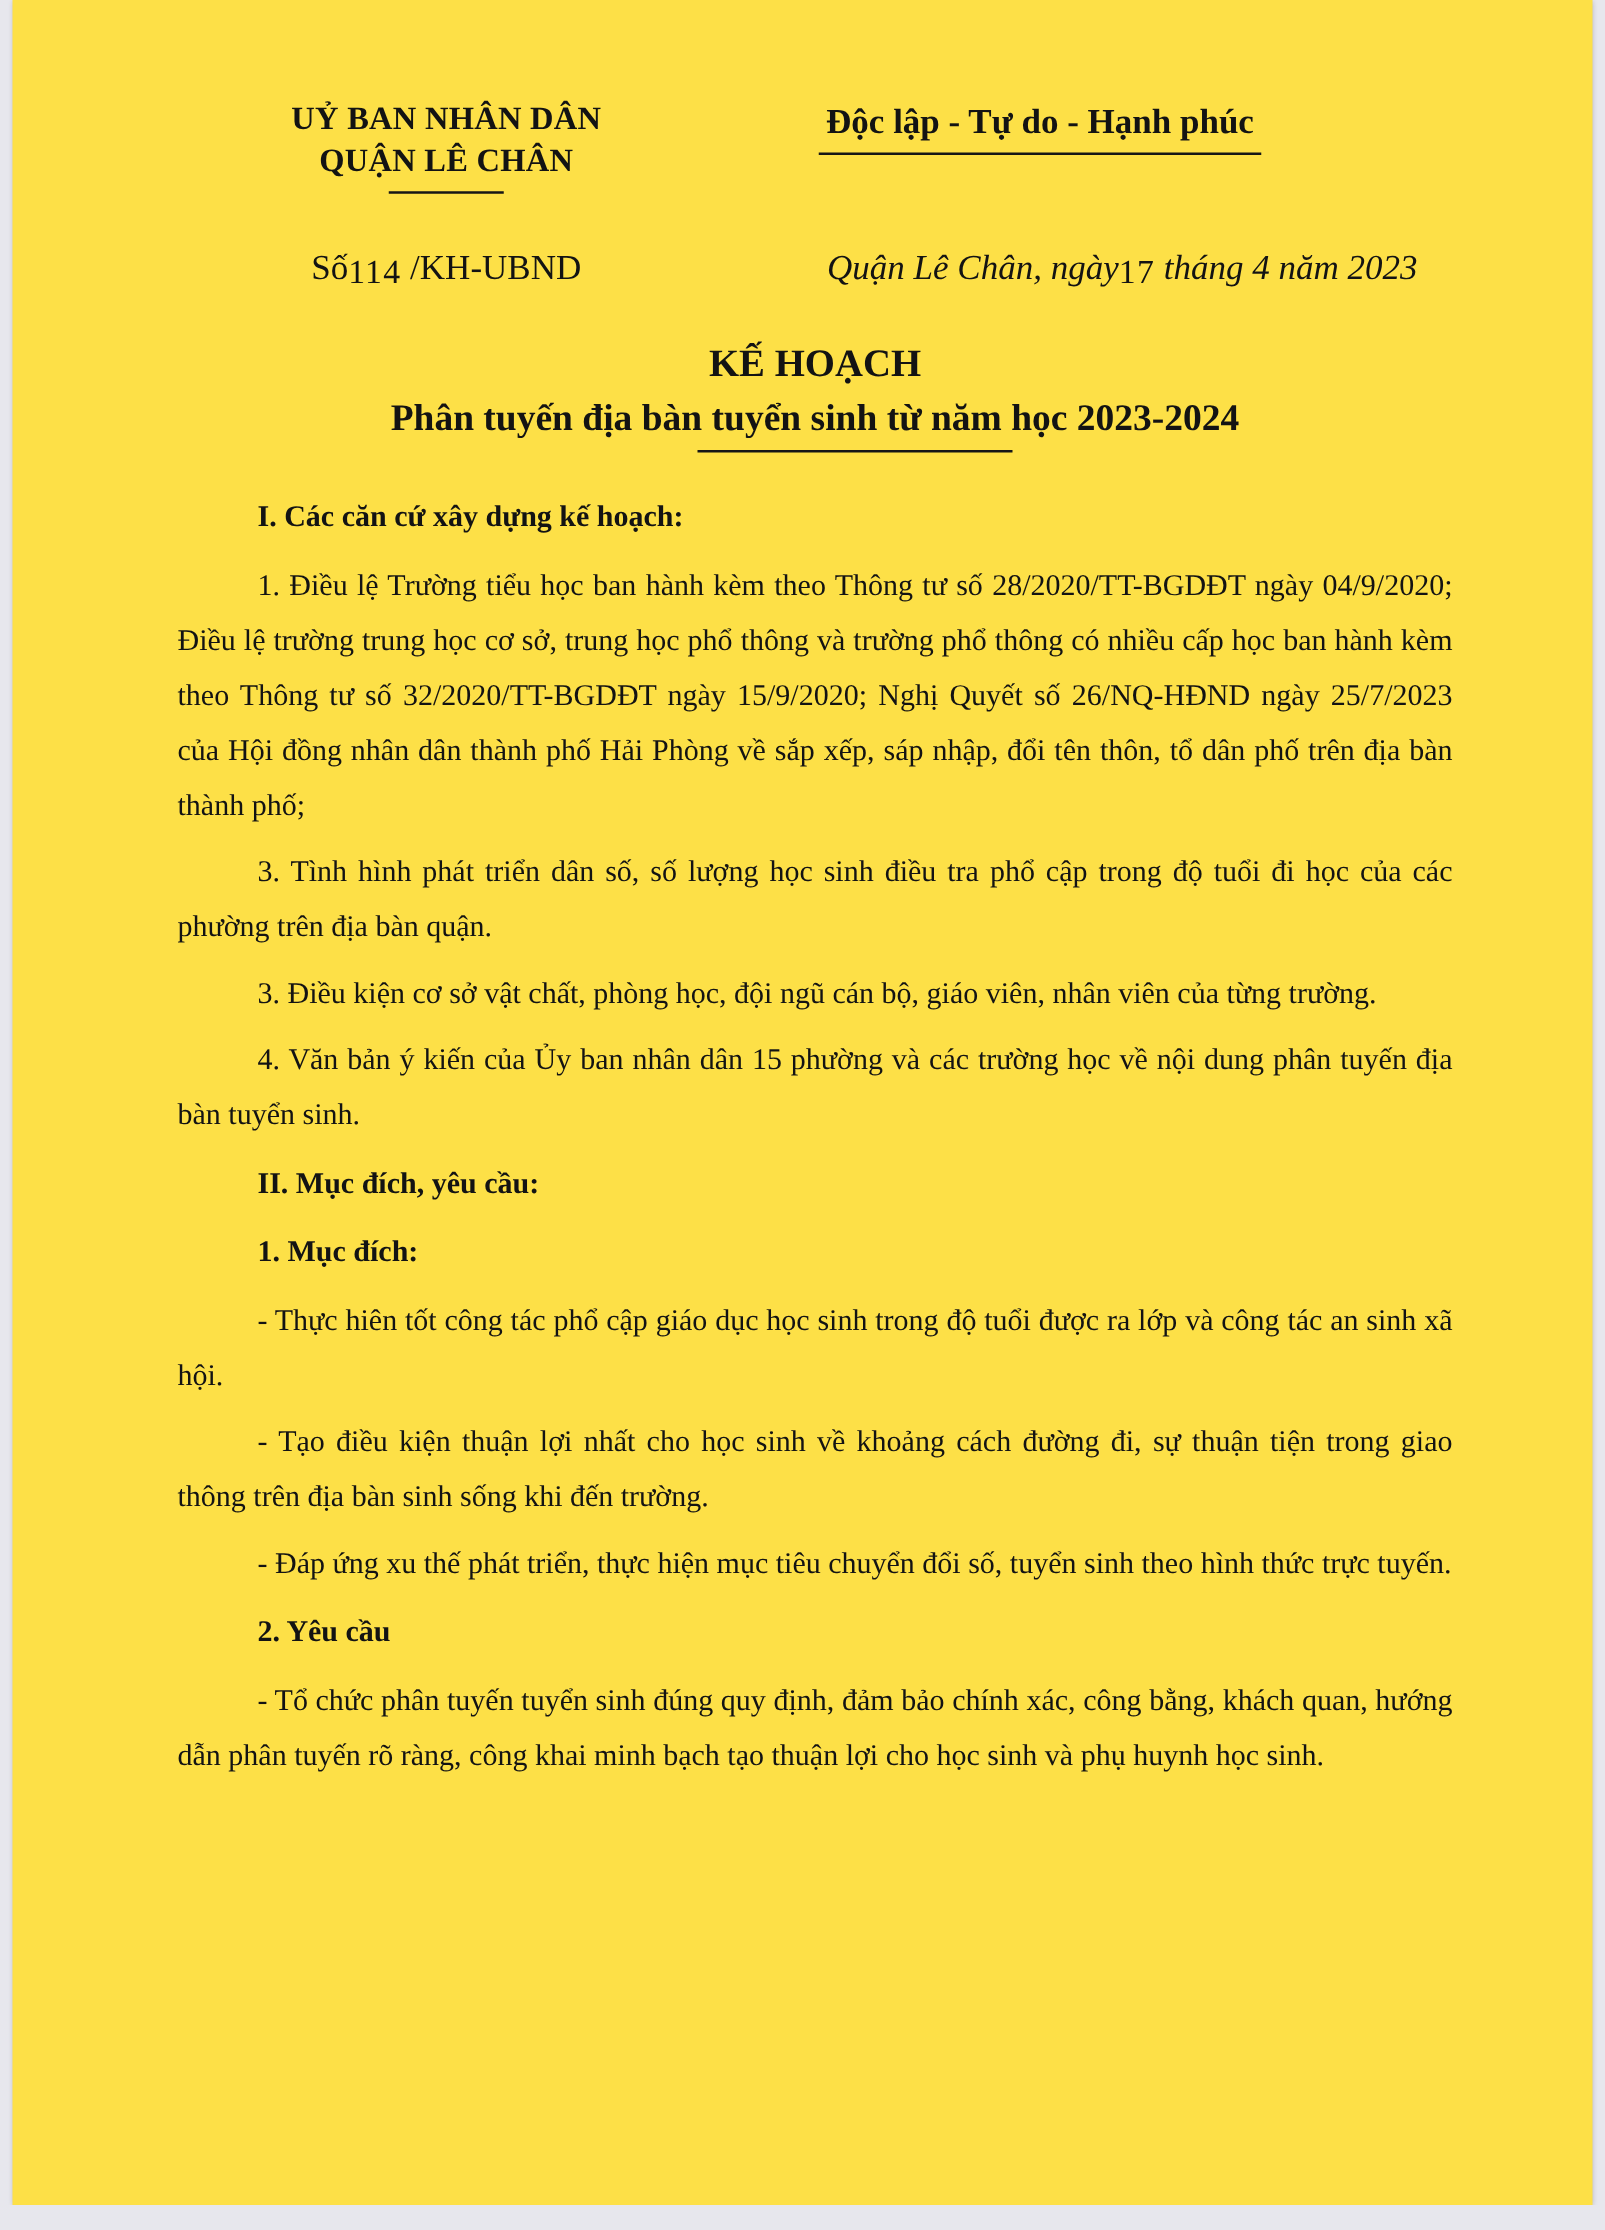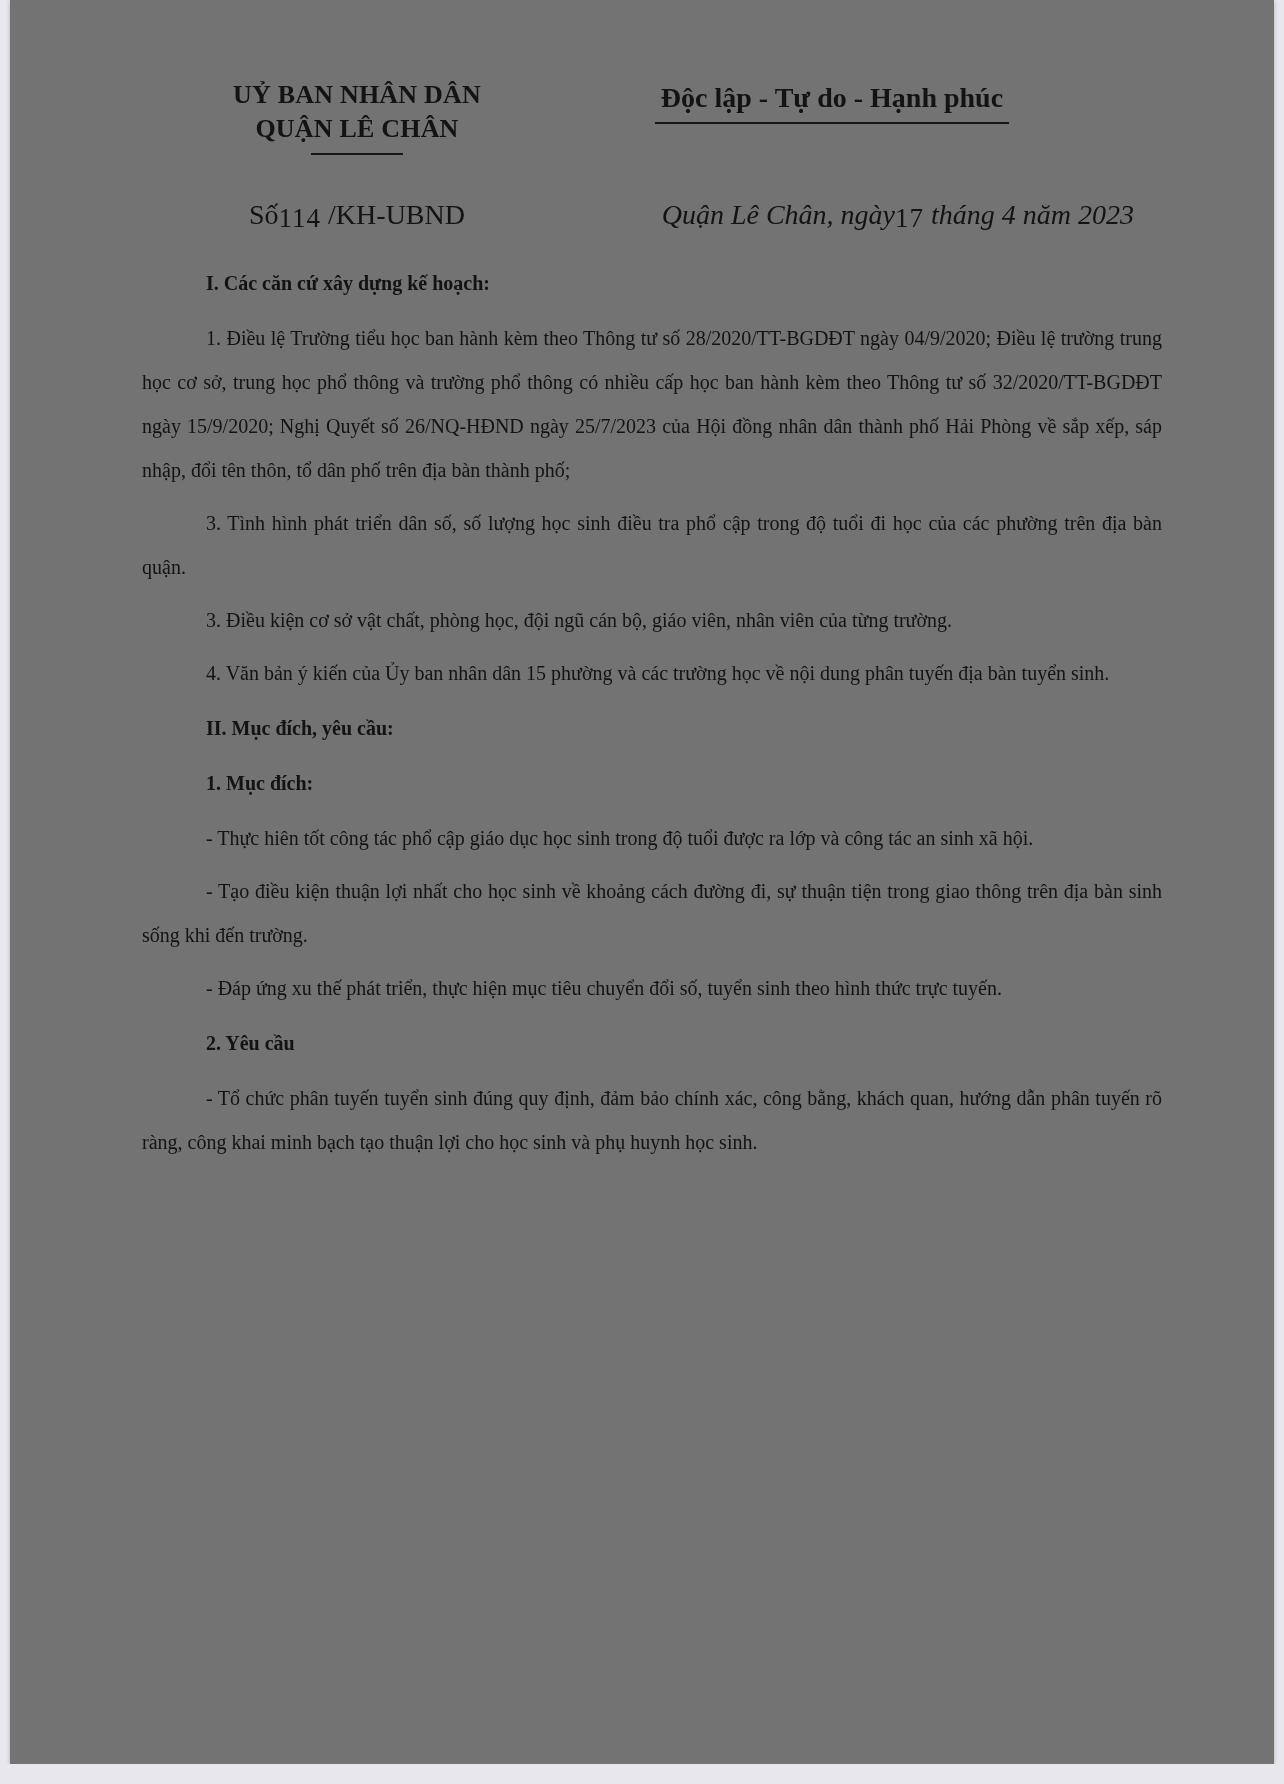--- a/index.html
+++ b/index.html
@@ -6,21 +6,21 @@
   html, body { width: 1284px; }
   body {
     background: #e7e7ed;
     font-family: "Liberation Serif", "DejaVu Serif", serif;
     color: #131313;
   }
   .page {
     width: 1264px;
     height: 1764px;
     margin: 0 10px;
-    background: #737373;
+    background: #fde047;
     box-shadow: 0 1px 4px rgba(40,40,60,0.28);
     padding: 78px 112px 0 132px;
     overflow: hidden;
   }
   
   .hdr-row { display: flex; align-items: flex-start; }
   .hdr-left {
     width: 330px;
     margin-left: 50px;
     text-align: center;
@@ -58,21 +58,21 @@
   }
   
   .title-block { text-align: center; margin-top: 40px; }
   .doc-title { font-weight: bold; font-size: 31px; line-height: 40px; }
   .doc-subtitle { font-weight: bold; font-size: 30px; line-height: 40px; margin-top: 4px; }
   .subtitle-underline {
     width: 252px; height: 2px; background: #161616;
     margin: 5px auto 0; transform: translateX(32px);
   }
   
-  .doc-body { margin-top: 30px; font-size: 20px; line-height: 44px; }
+  .doc-body { margin-top: 30px; font-size: 24px; line-height: 44px; }
   .doc-body p.paragraph {
     text-align: justify;
     text-indent: 64px;
     margin: 9px 0;
   }
   .doc-body p.heading {
     font-weight: bold;
     text-indent: 64px;
     margin: 11px 0;
   }
@@ -93,20 +93,25 @@
         <span class="motto2">Độc lập - Tự do - Hạnh phúc</span>
       </div>
     </div>
   </div>
 
   <div class="numdate-row">
     <div class="num-cell"><span>Số</span><span class="ins-num">114</span>&nbsp;<span>/KH-UBND</span></div>
     <div class="date-cell"><span>Quận Lê Chân, ngày</span><span class="ins-num">17</span>&nbsp;<span>tháng 4 năm 2023</span></div>
   </div>
 
+  <div class="title-block">
+    <div class="doc-title">KẾ HOẠCH</div>
+    <div class="doc-subtitle">Phân tuyến địa bàn tuyển sinh từ năm học 2023-2024</div>
+    <div class="subtitle-underline"></div>
+  </div>
 
   <div class="doc-body">
       <p class="heading">I. Các căn cứ xây dựng kế hoạch:</p>
       <p class="paragraph">1. Điều lệ Trường tiểu học ban hành kèm theo Thông tư số 28/2020/TT-BGDĐT ngày 04/9/2020; Điều lệ trường trung học cơ sở, trung học phổ thông và trường phổ thông có nhiều cấp học ban hành kèm theo Thông tư số 32/2020/TT-BGDĐT ngày 15/9/2020; Nghị Quyết số 26/NQ-HĐND ngày 25/7/2023 của Hội đồng nhân dân thành phố Hải Phòng về sắp xếp, sáp nhập, đổi tên thôn, tổ dân phố trên địa bàn thành phố;</p>
       <p class="paragraph">3. Tình hình phát triển dân số, số lượng học sinh điều tra phổ cập trong độ tuổi đi học của các phường trên địa bàn quận.</p>
       <p class="paragraph">3. Điều kiện cơ sở vật chất, phòng học, đội ngũ cán bộ, giáo viên, nhân viên của từng trường.</p>
       <p class="paragraph">4. Văn bản ý kiến của Ủy ban nhân dân 15 phường và các trường học về nội dung phân tuyến địa bàn tuyển sinh.</p>
       <p class="heading">II. Mục đích, yêu cầu:</p>
       <p class="heading">1. Mục đích:</p>
       <p class="paragraph">- Thực hiên tốt công tác phổ cập giáo dục học sinh trong độ tuổi được ra lớp và công tác an sinh xã hội.</p>

